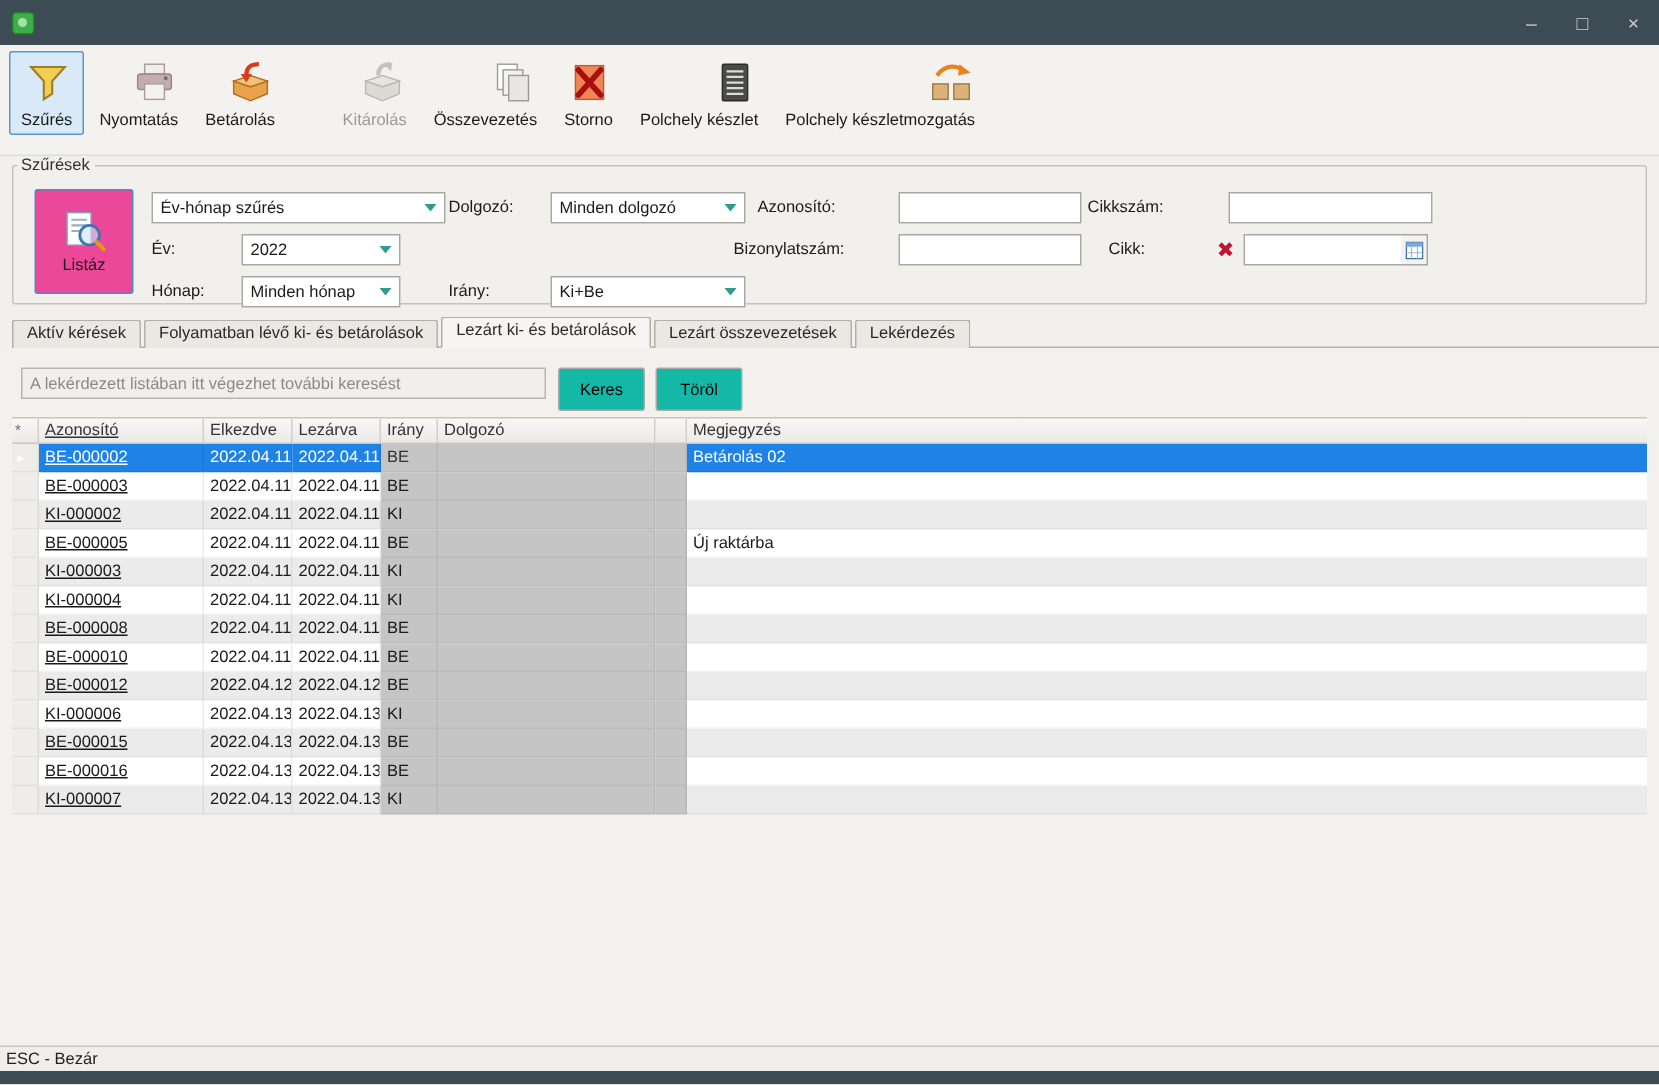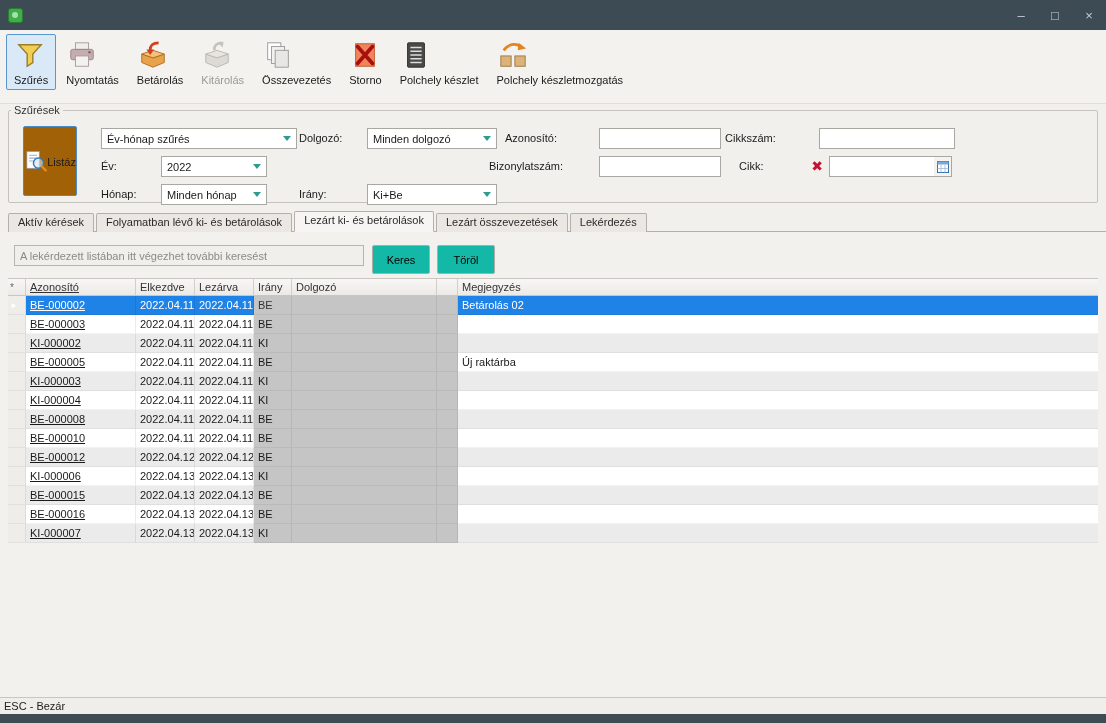--- a/index.html
+++ b/index.html
@@ -10,32 +10,32 @@
   
   .titlebar { position:absolute; top:0; left:0; right:0; height:30px; background:#3c4b54; display:flex; align-items:center; padding-left:8px; }
   .app-icon { width:15px; height:15px; border-radius:3px; background:#3fae49; border:1px solid #2c7e34; position:relative; }
   .app-icon::after{ content:""; position:absolute; left:3px; top:3px; width:6px; height:6px; border-radius:50%; background:#a8e0ad; }
   .titlebar .title { color:#e8ebec; font-size:12px; margin-left:8px; }
   .win-controls { margin-left:auto; display:flex; height:100%; }
   .win-btn { width:34px; height:100%; display:flex; align-items:center; justify-content:center; color:#c9ced2; font-size:13px; cursor:default; }
 
   
   .toolbar { position:absolute; top:30px; left:0; right:0; height:74px; background:#f3f2ef; border-bottom:1px solid #e0dedb; display:flex; align-items:flex-start; padding:4px 0 0 6px; }
-  .tbtn { display:flex; flex-direction:column; align-items:flex-start; padding:4px 7px 3px; margin-right:2px; border:1px solid transparent; border-radius:2px; }
+  .tbtn { display:flex; flex-direction:column; align-items:flex-end; padding:4px 7px 3px; margin-right:2px; border:1px solid transparent; border-radius:2px; }
   .tbtn.active { background:#d9e9f8; border-color:#5a96cc; }
   .tbtn .ticon { width:32px; height:32px; display:flex; align-items:center; justify-content:center; }
   .tbtn .ticon svg { width:30px; height:30px; }
   .tbtn .tlabel { margin-top:3px; font-size:11px; color:#1a1a1a; white-space:nowrap; }
-  .tbtn.disabled .tlabel { color:#9c9a95; }
+  .tbtn.disabled .tlabel { color:#9c9a95;margin-left:27px; }
   .tbtn.disabled .ticon { opacity:.75; }
 
   
   fieldset.filters { position:absolute; top:104px; left:8px; width:1090px; height:99px; border:1px solid #c6c3be; border-radius:2px; }
   fieldset.filters legend { font-size:11px; color:#333; padding:0 3px; margin-left:2px; }
-  .listaz { position:absolute; left:14px; top:10px; width:54px; height:70px; background:#a16207; border:1px solid #4a8cc8; border-radius:2px; display:flex; flex-direction:row; align-items:center; justify-content:center; }
+  .listaz { position:absolute; left:14px; top:10px; width:66px; height:70px; background:#ec4899; border:1px solid #4a8cc8; border-radius:2px; display:flex; flex-direction:column; align-items:center; justify-content:center; }
   .listaz svg { width:30px; height:30px; }
   .listaz span { font-size:11px; margin-top:2px; }
   .flabel { position:absolute; font-size:11px; color:#1a1a1a; text-align:left; white-space:nowrap; }
   .combo { position:absolute; height:21px; background:#fff; border:1px solid #a9a7a2; display:flex; align-items:center; padding:0 5px; }
   .combo .cval { font-size:11px; white-space:nowrap; overflow:hidden; }
   .combo .arrow { margin-left:auto; width:0; height:0; border-left:4px solid transparent; border-right:4px solid transparent; border-top:5px solid #2f9a8f; }
   .tinput { position:absolute; height:21px; border:1px solid #a9a7a2; background:#fff; font:11px "Liberation Sans",sans-serif; padding:0 4px; }
   .mini-x { position:absolute; width:16px; height:16px; color:#c41230; font-weight:bold; font-size:14px; line-height:16px; text-align:center; }
   .lookup-btn { position:absolute; width:18px; height:21px; background:#f4f3f0; border:1px solid #a9a7a2; border-left:none; display:flex; align-items:center; justify-content:center; }
   .lookup-btn svg { width:12px; height:12px; }

